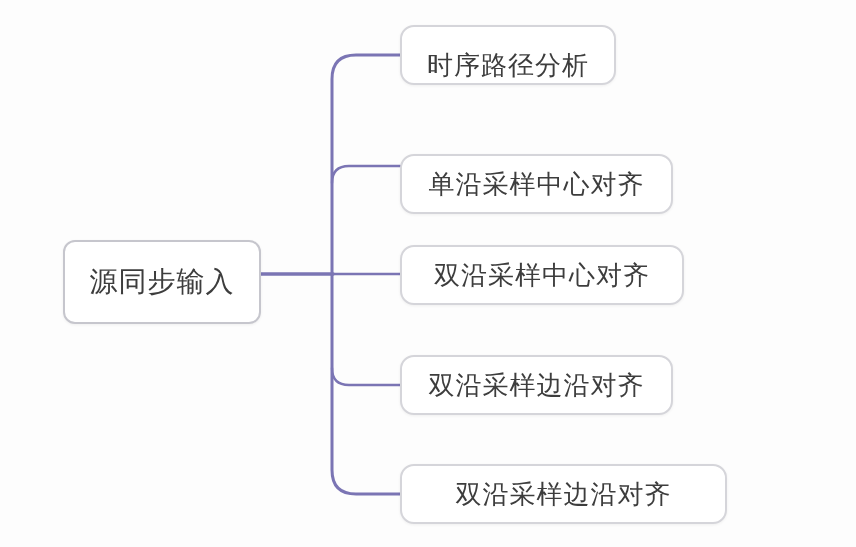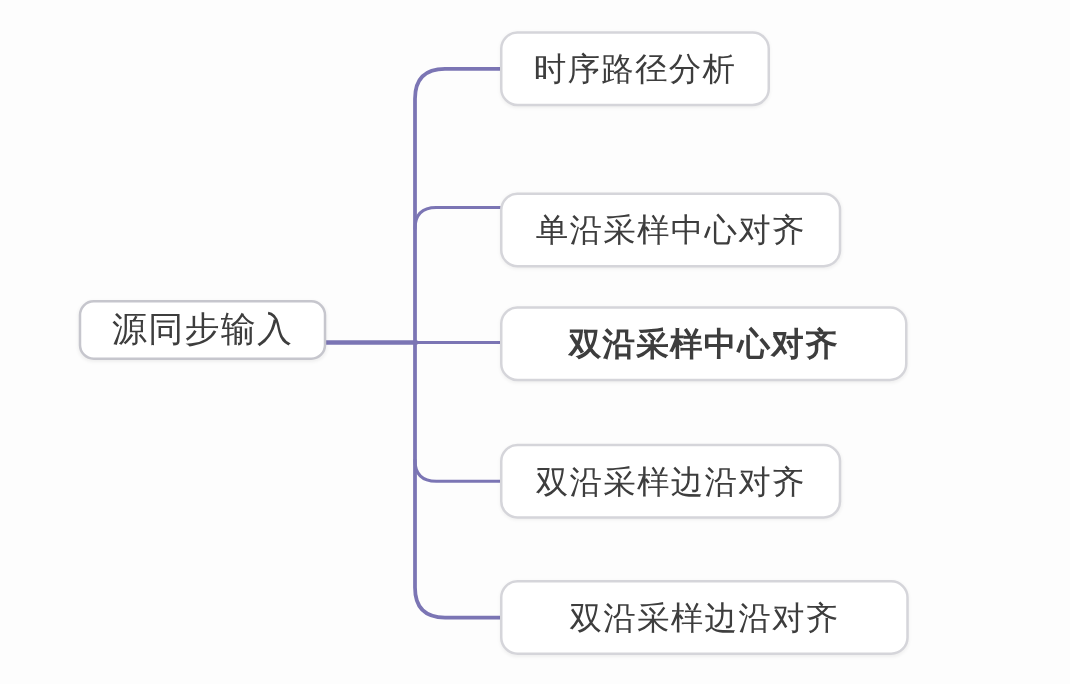--- a/index.html
+++ b/index.html
@@ -31,32 +31,32 @@
     display:flex;align-items:center;justify-content:center;
     background:#ffffff;
     border:2px solid var(--node-border);
     border-radius:14px;
     box-shadow:0 1px 3px rgba(0,0,0,0.06);
     white-space:nowrap;
     cursor:pointer;
     letter-spacing:1px;
   }
   .node-root{
-    left:63px;top:240px;width:198px;height:48px;
+    left:63px;top:240px;width:198px;height:84px;
     font-size:28px;
     border-color:var(--root-border);
     border-radius:12px;
   }
   .node-child{
     left:400px;height:60px;
     font-size:26px;
   }
-  .node-child-0{top:25px;width:216px;}
+  .node-child-0{top:25px;width:216px;align-items:flex-end;}
   .node-child-1{top:136px;width:273px;margin-top:18px;}
-  .node-child-2{top:245px;width:326px;font-weight:bold;}
+  .node-child-2{top:245px;width:284px;}
   .node-child-3{top:355px;width:273px;}
   .node-child-4{top:464px;width:327px;}
 </style>
 </head>
 <body>
 
 <div class="canvas">
 
   <svg class="connectors" viewBox="0 0 856 547" fill="none" stroke="currentColor" stroke-linecap="round">
 

